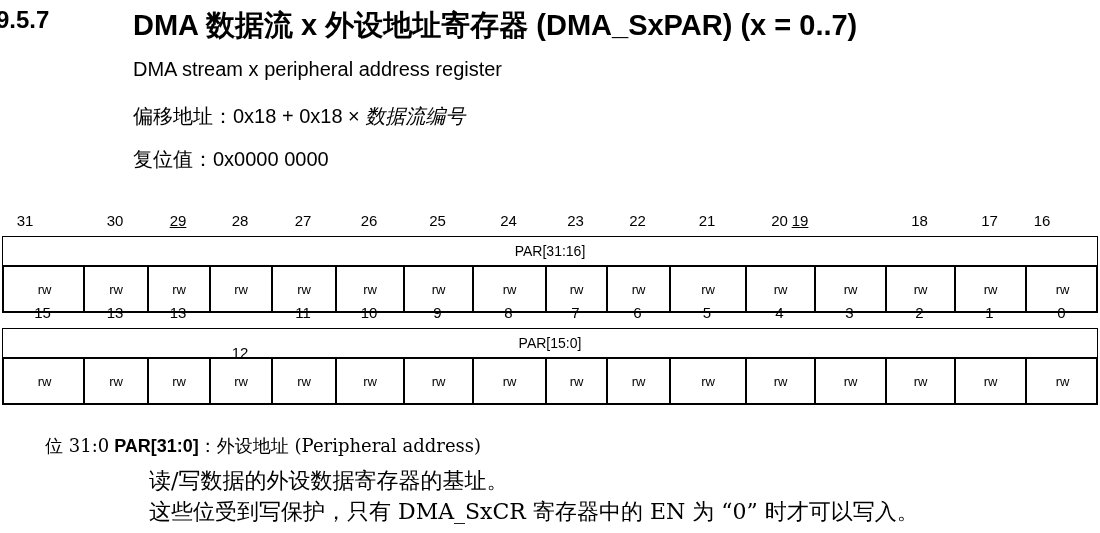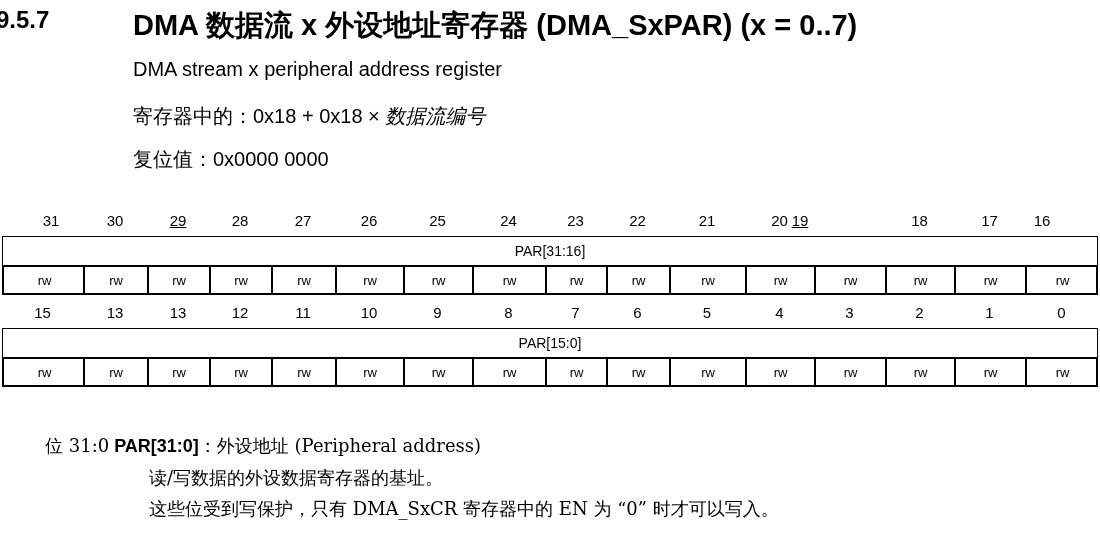--- a/index.html
+++ b/index.html
@@ -17,49 +17,49 @@
   .cn { font-family: "DejaVu Serif", serif; }
   .it { font-style: italic; font-family: "DejaVu Serif", serif; }
 
   .reg { position: absolute; left: 2px; width: 1096px; }
   .bitnums { position: relative; height: 30px; }
   .bitnum { position: absolute; top: 6px; font-size: 15px; text-align: center; transform: translateX(-50%); }
   .field {
     position: relative; height: 29px; border: 1px solid #000; border-bottom: none;
     box-sizing: border-box; font-size: 14px; display: flex; align-items: center; justify-content: center;
   }
-  .access { position: relative; height: 30px; border: 2px solid #000; box-sizing: border-box; }
+  .access { position: relative; height: 48px; border: 2px solid #000; box-sizing: border-box; }
   .acell {
     position: absolute; top: 0; bottom: 0; display: flex; align-items: center; justify-content: center;
     font-size: 13px; box-sizing: border-box;
   }
   .acell.div { border-left: 2px solid #000; }
 
   .desc { left: 45px; top: 434px; font-size: 18px; }
   .desc b { font-weight: bold; }
-  .desc-line { left: 149px; font-size: 18px; text-align: center; }
+  .desc-line { left: 149px; font-size: 22px; text-align: center; }
   .dl1 { top: 466px; }
   .dl2 { top: 497px; }
 </style>
 </head>
 <body>
 
 <div class="abs sec-num">9.5.7</div>
 <div class="abs sec-title">DMA 数据流 x 外设地址寄存器 (DMA_SxPAR) (x = 0..7)</div>
 <div class="abs sub sub1">DMA stream x peripheral address register</div>
 <div class="abs sub sub2">
-  <span class="cn">寄存器中的：</span><span>0x18 + 0x18 × </span><span class="it">数据流编号</span>
+  <span class="cn">偏移地址：</span><span>0x18 + 0x18 × </span><span class="it">数据流编号</span>
 </div>
 <div class="abs sub sub3">
   <span class="cn">复位值：</span><span>0x0000 0000</span>
 </div>
 
 <div class="reg" style="top:206px;">
   <div class="bitnums" id="bn-upper">
-      <div class="bitnum" style="left: 49px;">31</div>
+      <div class="bitnum" style="left: 23px;">31</div>
       <div class="bitnum" style="left: 113px;">30</div>
       <div class="bitnum" style="left: 176px; text-decoration: underline;">29</div>
       <div class="bitnum" style="left: 238px;">28</div>
       <div class="bitnum" style="left: 301px;">27</div>
       <div class="bitnum" style="left: 367px;">26</div>
       <div class="bitnum" style="left: 435.5px;">25</div>
       <div class="bitnum" style="left: 506.5px;">24</div>
       <div class="bitnum" style="left: 573.5px;">23</div>
       <div class="bitnum" style="left: 635.5px;">22</div>
       <div class="bitnum" style="left: 705px;">21</div>
@@ -88,21 +88,21 @@
       <div class="acell div" style="left: 950px; width: 71px;">rw</div>
       <div class="acell div" style="left: 1021px; width: 73px;">rw</div>
     </div>
 </div>
 
 <div class="reg" style="top:298px;">
   <div class="bitnums" id="bn-lower">
       <div class="bitnum" style="left: 40.5px;">15</div>
       <div class="bitnum" style="left: 113px;">13</div>
       <div class="bitnum" style="left: 176px;">13</div>
-      <div class="bitnum" style="left: 238px;">12</div>
+      <div class="bitnum" style="left: 238px; margin-top: 40px;">12</div>
       <div class="bitnum" style="left: 301px;">11</div>
       <div class="bitnum" style="left: 367px;">10</div>
       <div class="bitnum" style="left: 435.5px;">9</div>
       <div class="bitnum" style="left: 506.5px;">8</div>
       <div class="bitnum" style="left: 573.5px;">7</div>
       <div class="bitnum" style="left: 635.5px;">6</div>
       <div class="bitnum" style="left: 705px;">5</div>
       <div class="bitnum" style="left: 777.5px;">4</div>
       <div class="bitnum" style="left: 847.5px;">3</div>
       <div class="bitnum" style="left: 917.5px;">2</div>

